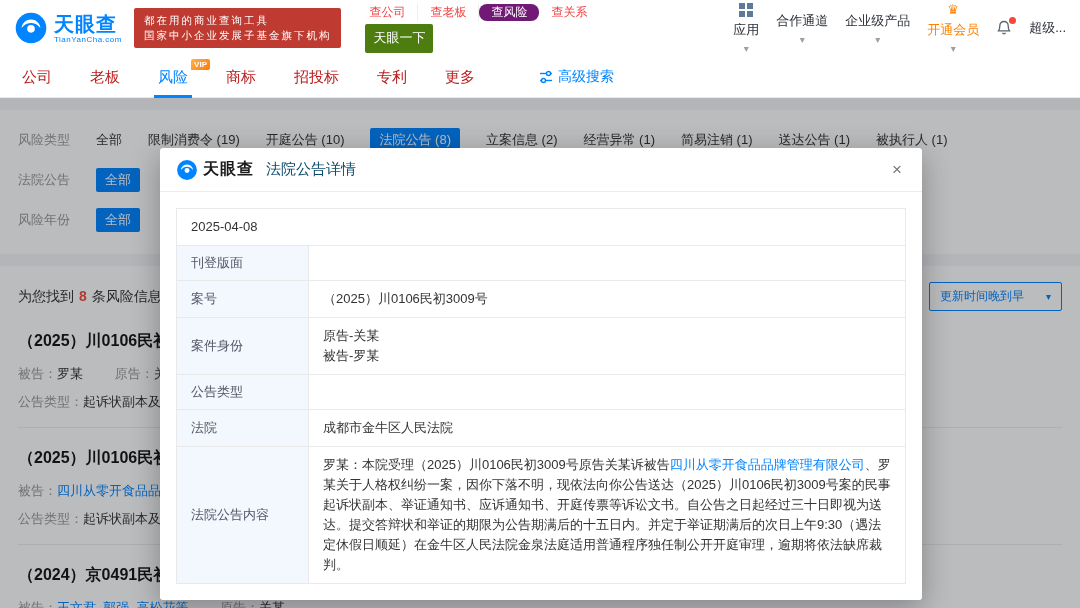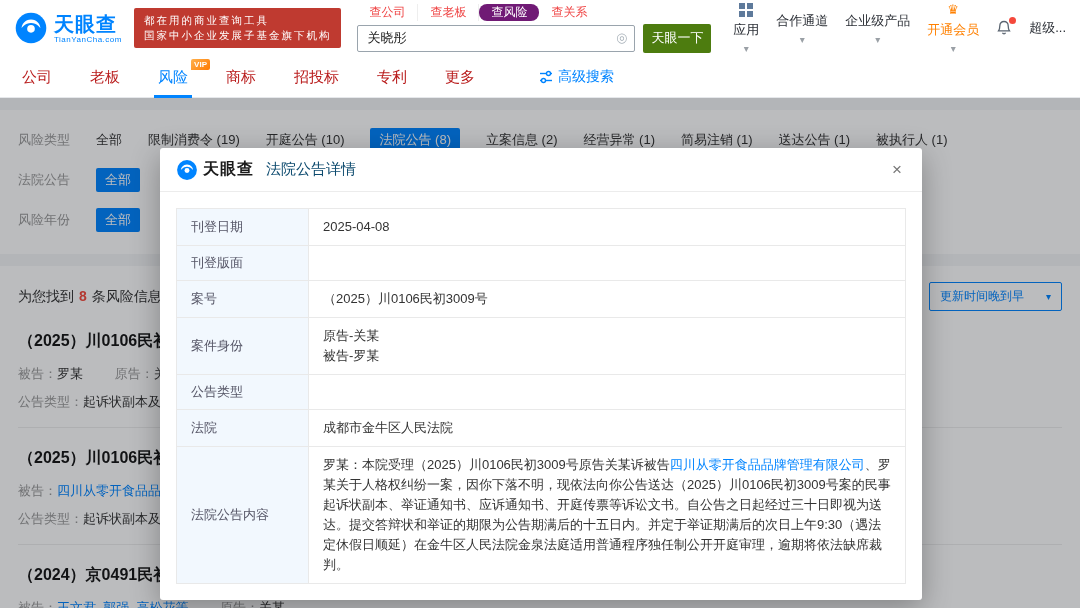--- a/index.html
+++ b/index.html
@@ -108,24 +108,20 @@
     </div>
 
     <div class="search-wrap">
       <div class="search-tabs">
         <span class="search-tab">查公司</span>
         <span class="search-tab">查老板</span>
         <span class="search-tab active">查风险</span>
         <span class="search-tab">查关系</span>
       </div>
       <div class="search-row">
-        <div class="search-box">
-          <input class="search-input" type="text" value="关晓彤" style="">
-          <span class="cam">◎</span>
-        </div>
         <button class="search-btn">天眼一下</button>
       </div>
     </div>
 
     <div class="hmenu">
       <div class="hm-item">
         <span class="grid-ic">
           <svg viewBox="0 0 14 14">
               <rect x="0" y="0" width="6" height="6" fill="#5e7a9b"></rect>
               <rect x="8" y="0" width="6" height="6" fill="#5e7a9b"></rect>
@@ -263,21 +259,20 @@
           <circle cx="20" cy="21" r="4.5" fill="#fff"></circle>
         </svg>
         <span class="mlogo-cn">天眼查</span>
       </div>
       <span class="m-title">法院公告详情</span>
       <span class="m-close">×</span>
     </div>
     <div class="modal-body">
       <div class="dtable">
         <div class="drow">
-          <div class="dlabel">刊登日期</div>
           <div class="dvalue">2025-04-08</div>
         </div>
         <div class="drow">
           <div class="dlabel">刊登版面</div>
         </div>
         <div class="drow">
           <div class="dlabel">案号</div>
           <div class="dvalue">（2025）川0106民初3009号</div>
         </div>
         <div class="drow">

